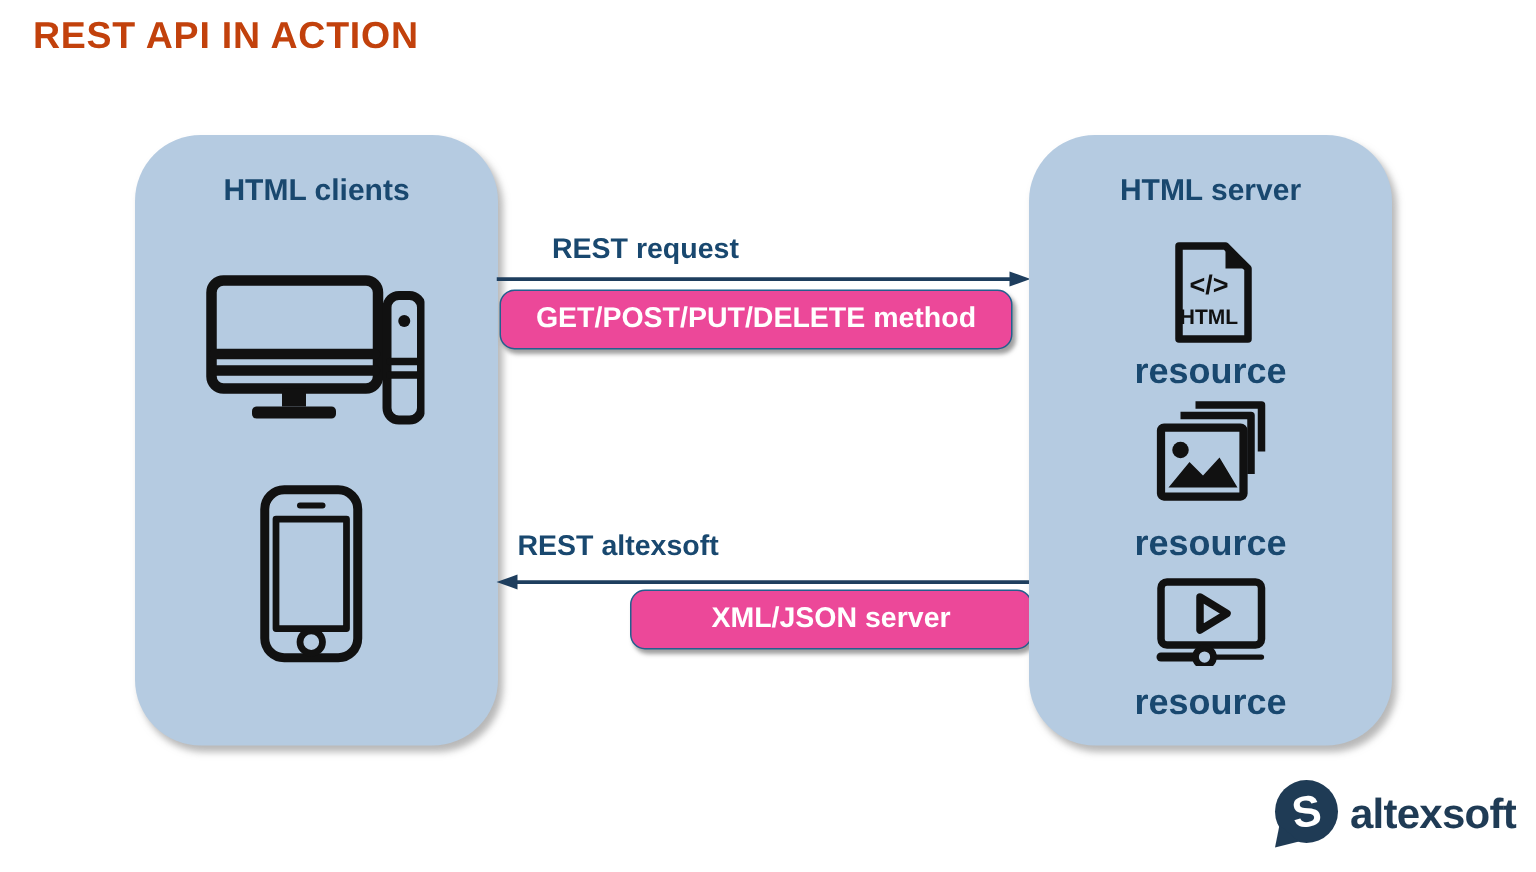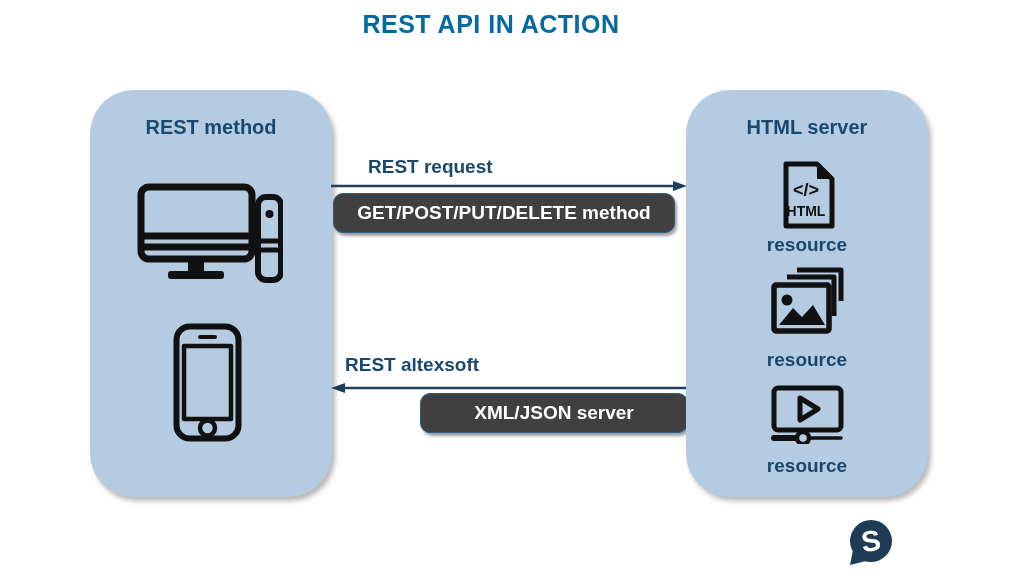--- a/index.html
+++ b/index.html
@@ -1,45 +1,45 @@
 <!DOCTYPE html>
 <html><head>
 <meta charset="utf-8">
 <style>
   html,body{margin:0;padding:0;background:#ffffff;}
   .stage{position:relative;width:1024px;height:581px;background:#ffffff;overflow:hidden;
          font-family:"Liberation Sans", sans-serif;}
-  .title{position:absolute;left:0;top:10px;width:982px;text-align:center;
-         font-size:25px;font-weight:bold;letter-spacing:.5px;color:#0369a1;}
+  .title{position:absolute;left:0;top:10px;width:982px;text-align:left;
+         font-size:25px;font-weight:bold;letter-spacing:.5px;color:#c2410c;padding-left:22px;}
   .panel{position:absolute;top:90px;width:242px;height:407px;background:#b5cbe1;
          border-radius:44px;box-shadow:3px 4px 5px rgba(125,125,125,.55);}
   .panel-clients{left:90px;}
   .panel-server{left:686px;}
   .panel-title{position:absolute;left:0;top:26px;width:100%;text-align:center;
                font-size:20px;font-weight:bold;color:#19486f;}
   .abs{position:absolute;}
   .flow-label{position:absolute;font-size:19px;font-weight:bold;color:#19486f;}
-  .badge{position:absolute;height:38px;background:#404040;border:1px solid #23608e;
+  .badge{position:absolute;height:38px;background:#ec4899;border:1px solid #23608e;
          border-radius:10px;box-shadow:2px 3px 3px rgba(80,80,80,.55);
          display:flex;align-items:center;justify-content:center;
          color:#ffffff;font-size:19px;font-weight:bold;}
   .resource-label{position:absolute;width:100%;text-align:center;
-                  font-size:19px;font-weight:bold;color:#19486f;}
+                  font-size:24px;font-weight:bold;color:#19486f;}
   .logo{position:absolute;left:847px;top:519px;display:flex;align-items:center;gap:7px;}
   .logo-text{font-size:28px;font-weight:bold;color:#1f3b55;letter-spacing:-.5px;}
 </style>
 </head>
 <body>
 
 <div class="stage">
 
   <div class="title">REST API IN ACTION</div>
 
   <div class="panel panel-clients">
-    <div class="panel-title">REST method</div>
+    <div class="panel-title">HTML clients</div>
 
     <svg class="abs" style="left:47px;top:93px;" width="146" height="102" viewBox="0 0 146 102">
       <g fill="none" stroke="#111111" stroke-width="7" stroke-linecap="round" stroke-linejoin="round">
         <rect x="4" y="4" width="111" height="72" rx="8"></rect>
         <line x1="6" y1="53" x2="113" y2="53"></line>
         <line x1="6" y1="64" x2="113" y2="64"></line>
         <rect x="121" y="14" width="23" height="83" rx="8" stroke-width="6"></rect>
         <line x1="123" y1="58" x2="142" y2="58" stroke-width="5"></line>
         <line x1="123" y1="67" x2="142" y2="67" stroke-width="5"></line>
       </g>
@@ -105,15 +105,16 @@
     </svg>
     <div class="resource-label" style="top:365px;">resource</div>
   </div>
 
   <div class="logo">
     <svg width="46" height="48" viewBox="0 0 46 48">
       <circle cx="24" cy="22" r="21" fill="#1f3b55"></circle>
       <polygon points="6,31 3,46 19,42" fill="#1f3b55"></polygon>
       <text x="24" y="32" text-anchor="middle" font-family="Liberation Sans, sans-serif" font-size="29" font-weight="bold" fill="#ffffff" transform="rotate(-8 24 22)">S</text>
     </svg>
+    <span class="logo-text">altexsoft</span>
   </div>
 
 </div>
 
 </body></html>

